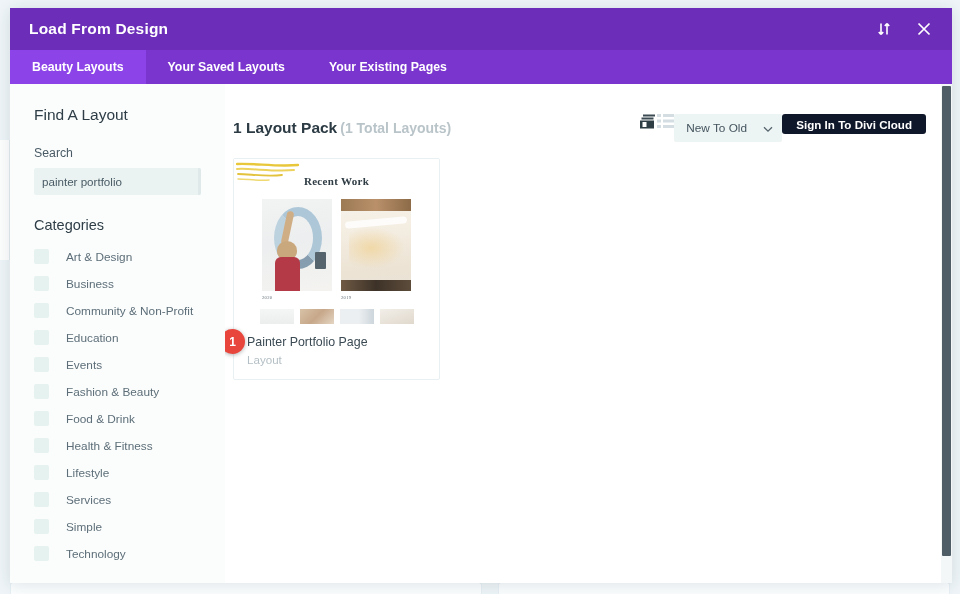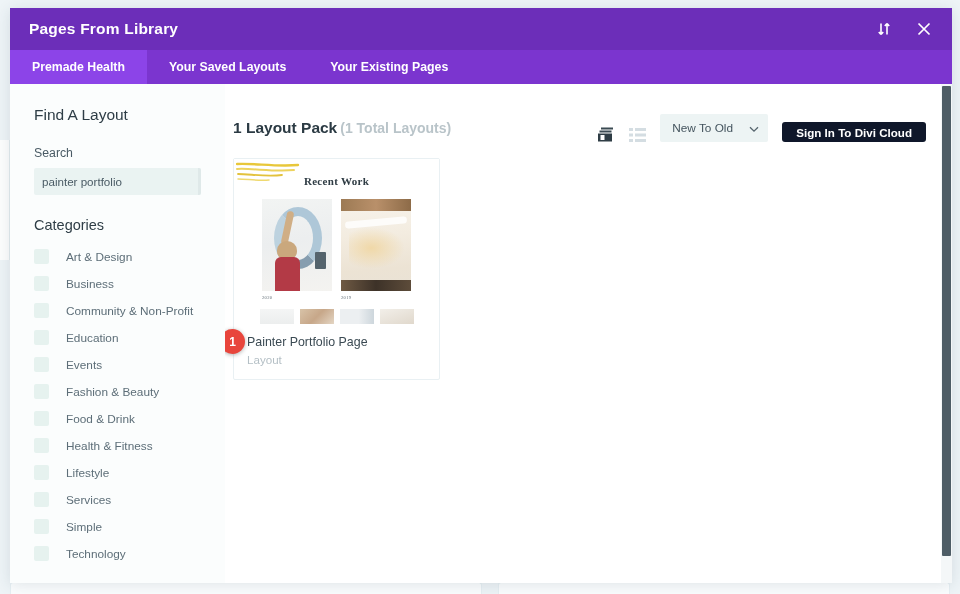--- a/index.html
+++ b/index.html
@@ -130,21 +130,21 @@
     overflow: hidden;
   }
   .main-toolbar {
     display: flex; align-items: center;
     padding: 26px 26px 0 8px;
     height: 62px;
   }
   .pack-count { font-size: 15.5px; color: #2b3a43; font-weight: bold; }
   .pack-total { font-size: 14px; color: #b9c4c9; font-weight: bold; margin-left: 3px; }
   .toolbar-right {
-    margin-left: auto; display: flex; align-items: flex-end; gap: 14px;
+    margin-left: auto; display: flex; align-items: flex-start; gap: 0;
   }
   .view-icon { cursor: pointer; display: flex; align-items: center; }
   .sort-select {
     width: 108px; height: 28px;
     background: #edf4f4; border-radius: 2px;
     display: flex; align-items: center; justify-content: space-between;
     padding: 0 9px 0 12px; cursor: pointer;
   }
   .sort-label { font-size: 11.8px; color: #44545e; }
   .cloud-btn {
@@ -271,38 +271,38 @@
 <body>
 
 <div class="page-bg"></div>
 <div class="bg-strip-left"></div>
 <div class="bg-footer-left"></div>
 <div class="bg-footer-right"></div>
 
 <div class="modal">
 
   <div class="modal-header">
-    <div class="modal-title">Pages From Library</div>
+    <div class="modal-title">Load From Design</div>
     <div class="header-actions">
       <div class="hdr-icon">
         <svg width="16" height="16" viewBox="0 0 16 16" fill="none" stroke="#ffffff" stroke-width="1.6">
           <path d="M5 2.5v11M5 13.5l-2.2-2.6M5 13.5l2.2-2.6"></path>
           <path d="M11 13.5v-11M11 2.5l-2.2 2.6M11 2.5l2.2 2.6"></path>
         </svg>
       </div>
       <div class="hdr-icon">
         <svg width="16" height="16" viewBox="0 0 16 16" stroke="#ffffff" stroke-width="1.7">
           <path d="M2.5 2.5l11 11M13.5 2.5l-11 11"></path>
         </svg>
       </div>
     </div>
   </div>
 
   <div class="tab-bar">
-    <div class="tab active">Premade Health</div>
+    <div class="tab active">Beauty Layouts</div>
     <div class="tab">Your Saved Layouts</div>
     <div class="tab">Your Existing Pages</div>
   </div>
 
   <div class="modal-body">
 
     <div class="sidebar">
       <h2 class="sidebar-title">Find A Layout</h2>
       <div class="sb-label">Search</div>
       <div class="search-wrap">

